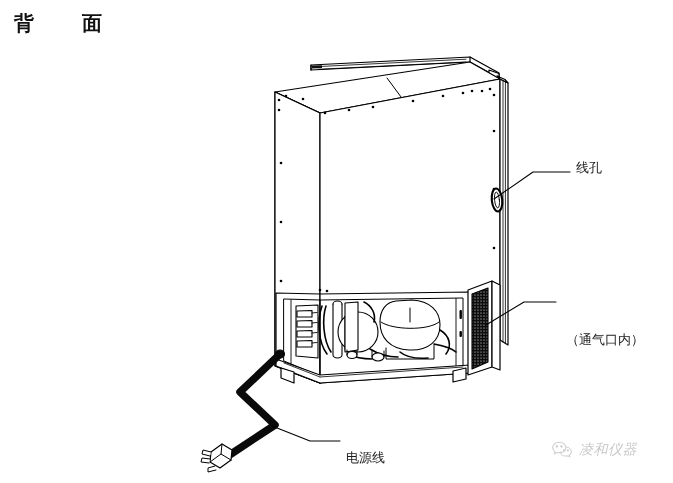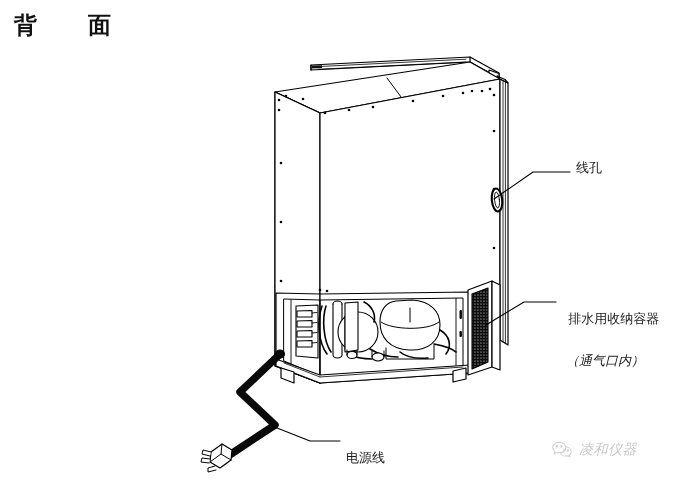--- a/index.html
+++ b/index.html
@@ -12,21 +12,21 @@
     height: 483px;
     position: relative;
     overflow: hidden;
     font-family: "DejaVu Sans", "Liberation Sans", sans-serif;
     color: #000000;
   }
   #page-title {
     position: absolute;
     left: 14px;
     top: 10px;
-    font-size: 23px;
+    font-size: 20px;
     font-weight: bold;
     letter-spacing: 14px;
     color: #111111;
     white-space: pre;
   }
   .diagram-stage {
     position: absolute;
     left: 0;
     top: 0;
     width: 673px;
@@ -44,21 +44,20 @@
     top: 158px;
   }
   #callout-drain {
     left: 560px;
     top: 287px;
     line-height: 21px;
   }
   #callout-drain .sub {
     display: block;
     margin-left: 6px;
-    font-style: italic;
   }
   #callout-power-cord {
     left: 346px;
     top: 424px;
     margin-top: 24px;
   }
   .watermark {
     position: absolute;
     left: 551px;
     top: 440px;
@@ -284,21 +283,20 @@
         <path d="M486,325 L524,302 L556,302"></path>
         <path d="M272,426 L310,441 L340,441"></path>
       </g>
     </g>
   </svg>
 </div>
 
 <div class="callout" id="callout-wire-hole">线孔</div>
 
 <div class="callout" id="callout-drain">
-  <span>排水用收纳容器</span>
   <span class="sub">（通气口内）</span>
 </div>
 
 <div class="callout" id="callout-power-cord">电源线</div>
 
 <div class="watermark">
   <svg class="wm-icon" viewBox="0 0 24 20">
     <g fill="none" stroke="#6b6b6b" stroke-width="1.1">
       <path d="M9,2.2 C4.9,2.2 1.8,4.8 1.8,7.9 C1.8,9.7 2.8,11.3 4.4,12.3
                L3.7,14.6 L6.3,13.3 C7.1,13.5 8,13.6 9,13.6

